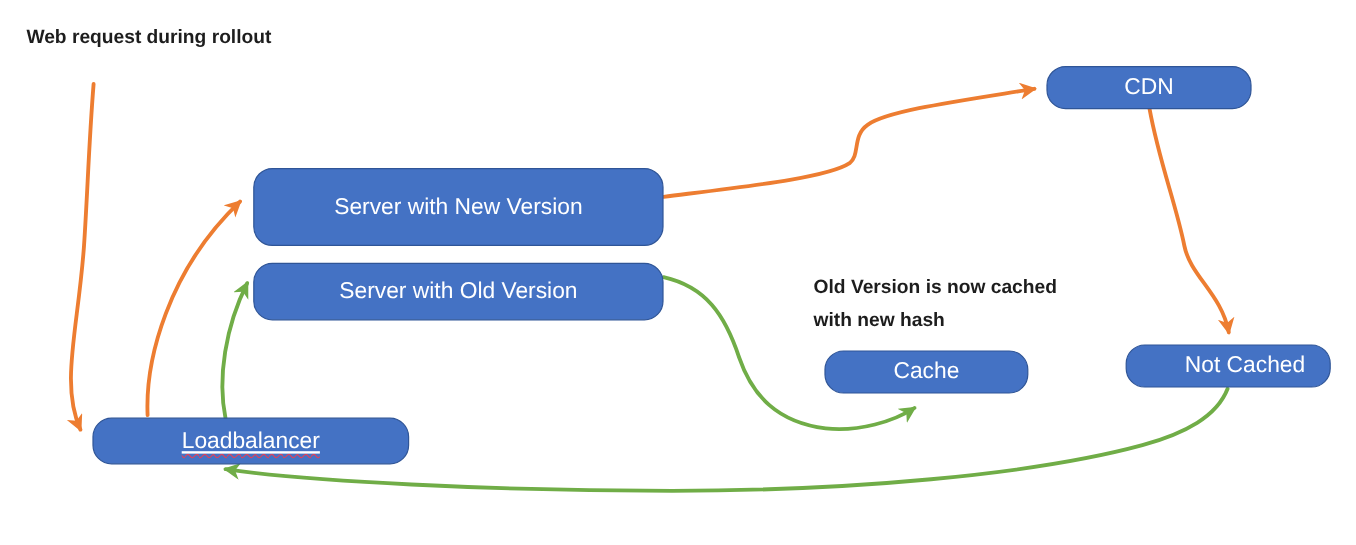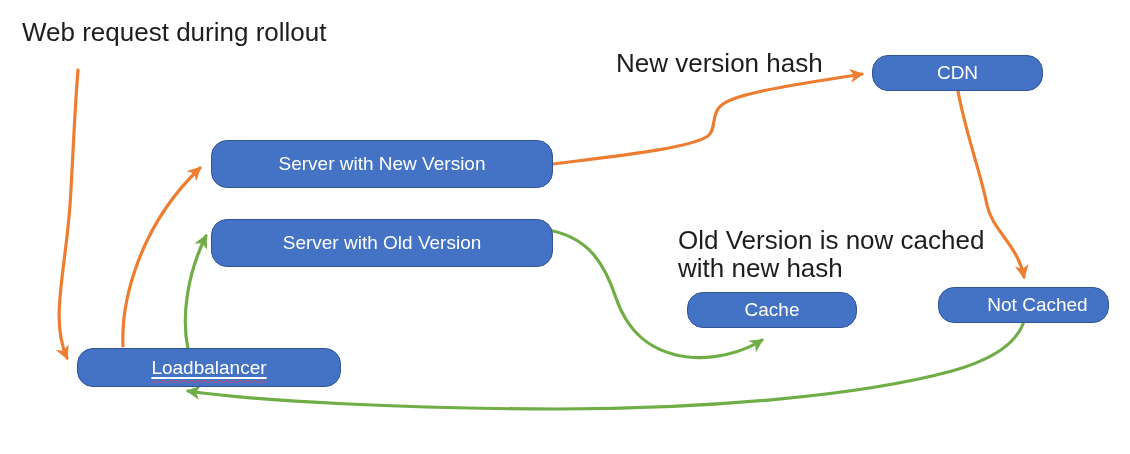--- a/index.html
+++ b/index.html
@@ -36,21 +36,21 @@
     background: var(--node-fill, #4472C4);
     border: 1.6px solid var(--node-border, #2F5597);
     border-radius: 16px;
     color: var(--node-text, #ffffff);
     font-size: 19px;
     display: flex;
     align-items: center;
     justify-content: center;
     white-space: nowrap;
   }
-  .node-server-new  { left: 211px; top: 140px; width: 342px; height: 48px; }
+  .node-server-new  { left: 211px; top: 140px; width: 342px; height: 65px; }
   .node-server-old  { left: 211px; top: 219px; width: 342px; height: 48px; }
   .node-cdn         { left: 872px; top: 55px;  width: 171px; height: 36px; }
   .node-cache       { left: 687px; top: 292px; width: 170px; height: 36px; }
   .node-not-cached  { left: 938px; top: 287px; width: 171px; height: 36px; padding-left: 28px; }
   .node-loadbalancer{ left: 77px;  top: 348px; width: 264px; height: 39px; }
 
   .lb-squiggle {
     text-decoration-line: underline;
     text-decoration-style: wavy;
     text-decoration-color: var(--spellcheck-red, #e0405a);
@@ -61,23 +61,24 @@
     text-decoration-line: underline;
     text-decoration-style: solid;
     text-decoration-color: var(--node-text, #ffffff);
     text-decoration-thickness: 1.5px;
     text-underline-offset: 3px;
   }
 
   .free-label {
     position: absolute;
     color: var(--label-text, #1d1d1d);
-    font-size: 26px;
+    font-size: 16px;
     white-space: nowrap;
     line-height: 28px;
+    font-weight: bold;
   }
   .label-web-request   { left: 22px;  top: 18px; }
   .label-temp-servers  { left: 260px; top: 92px; }
   .label-new-hash      { left: 616px; top: 49px; }
   .label-old-cached    { left: 678px; top: 226px; }
 </style>
 </head>
 <body>
 
 <div class="canvas">
@@ -110,21 +111,20 @@
     <path class="arrow arrow-orange" marker-end="url(#headOrangeBig)" d="M 958 91 C 966 135, 980 170, 987 205 C 992 230, 1018 245, 1024 277"></path>
 
     <path class="arrow arrow-green" marker-end="url(#headGreenBig)" d="M 553 231 C 588 239, 604 262, 616 298 C 627 330, 648 352, 688 357 C 716 360, 745 351, 762 340"></path>
 
     <path class="arrow arrow-green" marker-end="url(#headGreenBig)" d="M 1023 324 C 1014 347, 988 361, 952 371 C 860 396, 705 409, 560 409 C 410 409, 255 401, 188 391"></path>
   </svg>
 
   <div class="free-label label-web-request">Web request during rollout</div>
 
 
-  <div class="free-label label-new-hash">New version hash</div>
 
   <div class="free-label label-old-cached">
     <div>Old Version is now cached</div>
     <div>with new hash</div>
   </div>
 
   <div class="node node-server-new">
     <span>Server with New Version</span>
   </div>
 

